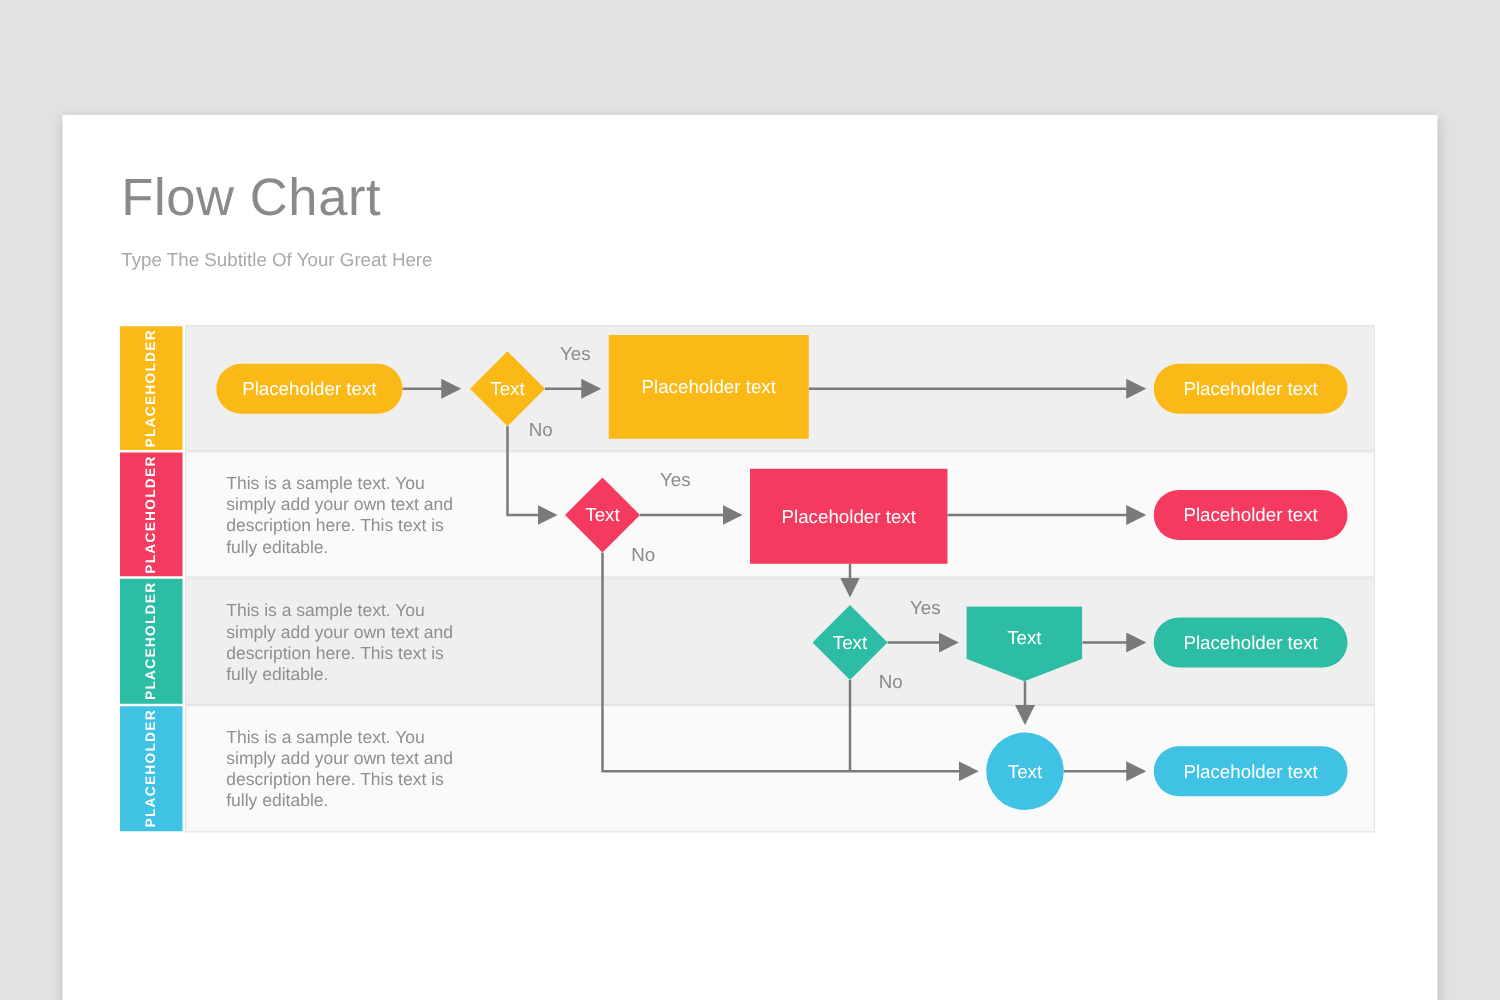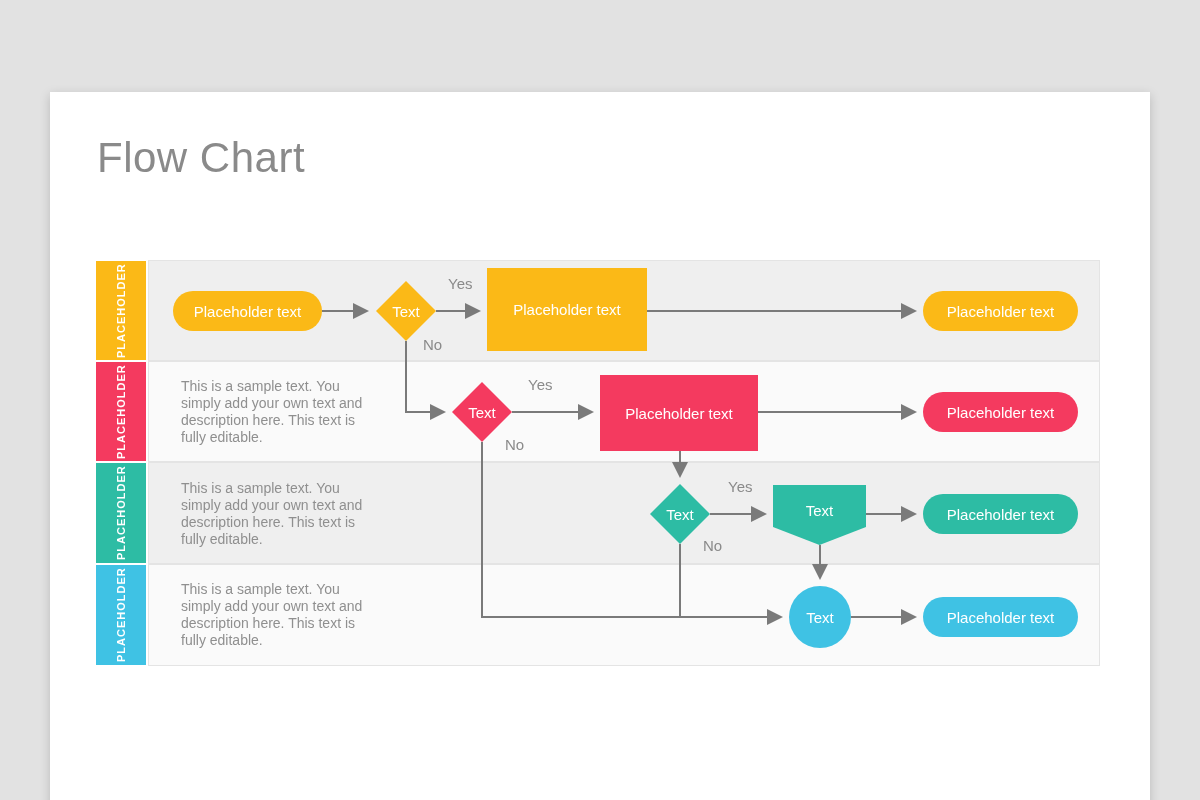--- a/index.html
+++ b/index.html
@@ -112,20 +112,21 @@
     font-size: 15px;
     color: #8a8a8a;
   }
 </style>
 </head>
 <body>
 
 <div class="slide">
 
   <h1 class="slide-title">Flow Chart</h1>
+  <p class="slide-subtitle">Type The Subtitle Of Your Great Here</p>
 
   <div class="board">
 
     <div class="row-stripe stripe-odd r1"></div>
     <div class="row-stripe stripe-even r2"></div>
     <div class="row-stripe stripe-odd r3"></div>
     <div class="row-stripe stripe-even r4"></div>
 
     <div class="lane-label ll1" style="background-color: rgb(251, 185, 23);">PLACEHOLDER</div>
     <div class="lane-label ll2" style="background-color: rgb(244, 58, 95);">PLACEHOLDER</div>

